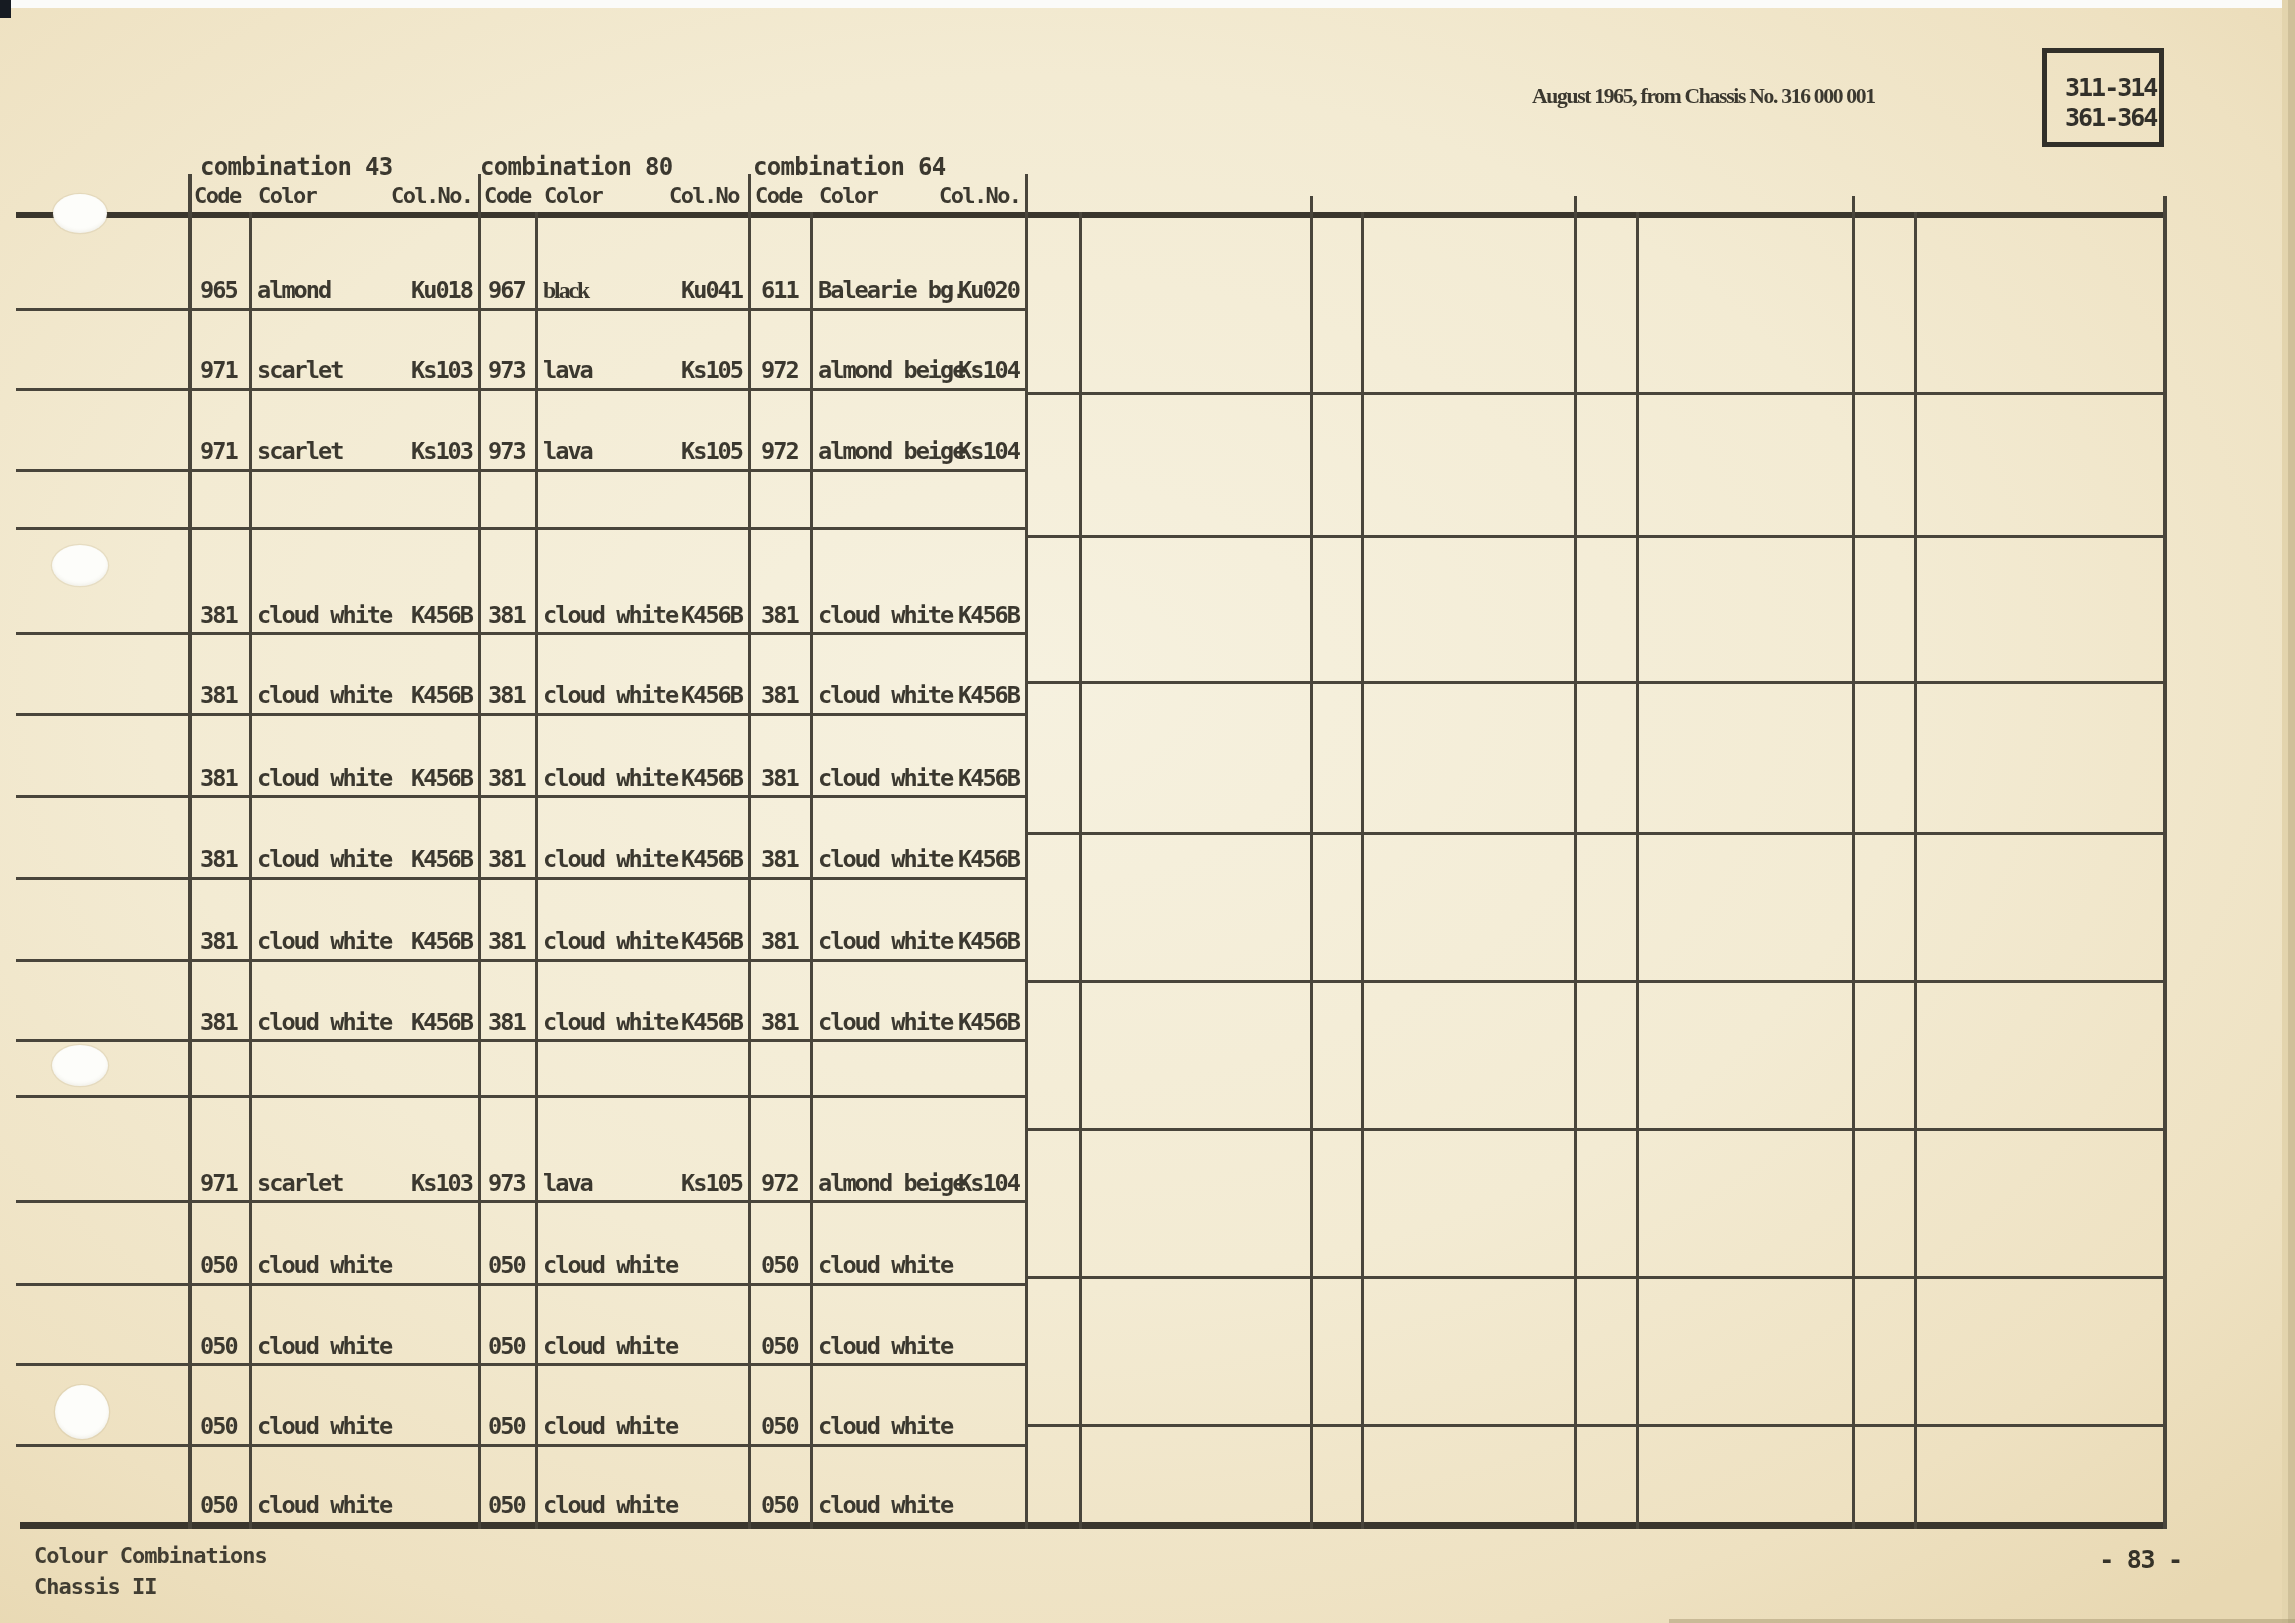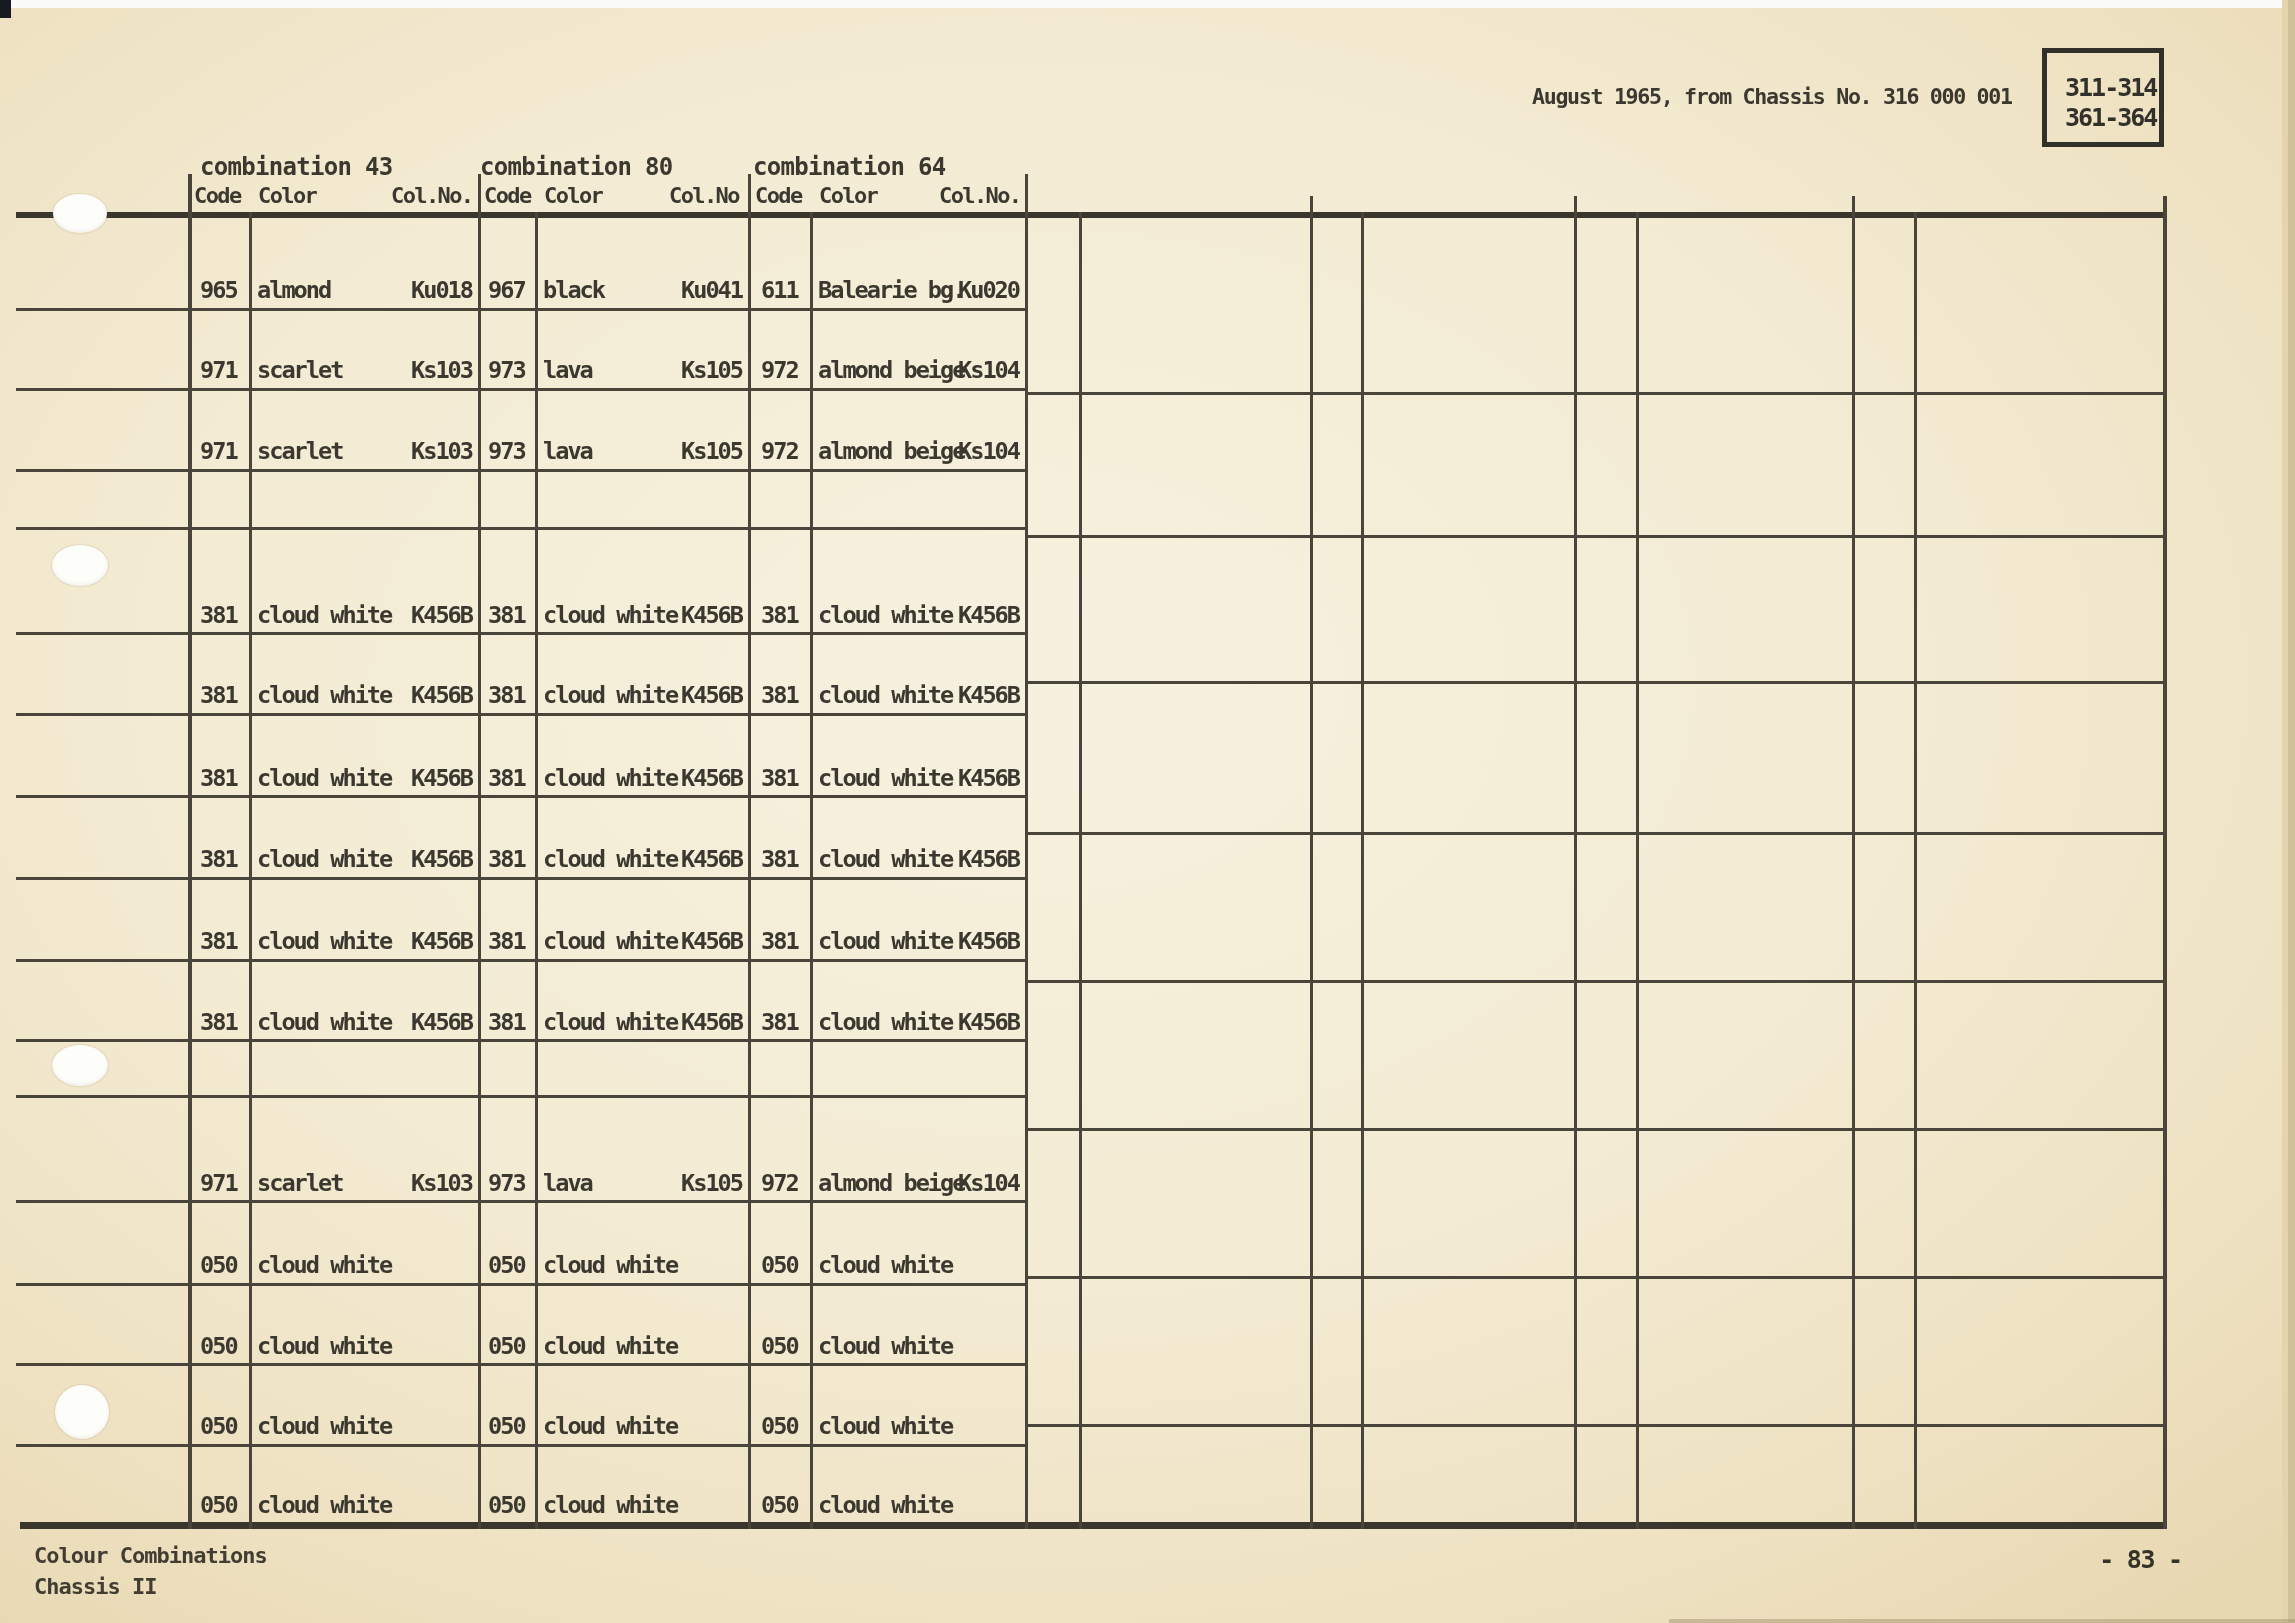--- a/index.html
+++ b/index.html
@@ -46,21 +46,21 @@
 <body>
 
 <div class="page">
 
   <div class="scan-top"></div>
   <div class="corner-mark"></div>
   <div class="edge-right-1"></div>
   <div class="edge-right-2"></div>
   <div class="edge-bottom"></div>
 
-  <div class="typ note" style="left:1532px;top:84px;">August 1965, from Chassis No. 316 000 001</div>
+  <div class="typ note" style="left:1532px;top:84px;font-family:Liberation Serif, serif;">August 1965, from Chassis No. 316 000 001</div>
 
   <div class="stamp">
     <div class="l1">311-314</div>
     <div class="l2">361-364</div>
   </div>
 
   <div class="typ label" style="left:200px;top:153px;">combination 43</div>
   <div class="typ label" style="left:480px;top:153px;">combination 80</div>
   <div class="typ label" style="left:753px;top:153px;">combination 64</div>
 
@@ -114,21 +114,21 @@
       <div class="vl" style="left: 1914px; top: 212px; width: 2.6px; height: 1317px;"></div>
       <div class="vl" style="left: 1310px; top: 196px; width: 3.3px; height: 1333px;"></div>
       <div class="vl" style="left: 1574px; top: 196px; width: 3.3px; height: 1333px;"></div>
       <div class="vl" style="left: 1852px; top: 196px; width: 3.3px; height: 1333px;"></div>
       <div class="vl" style="left: 2163px; top: 196px; width: 3.9px; height: 1333px;"></div>
       <div class="rowcell" style="left: 188px; top: 271px; width: 837px; height: 33px;">
         <span class="cellfont" style="left: 12px;">965</span>
         <span class="cellfont" style="left: 69px;">almond</span>
         <span class="cellfont" style="left: 61px; width: 223px; text-align: right;">Ku018</span>
         <span class="cellfont" style="left: 300px;">967</span>
-        <span class="cellfont" style="left: 355px;">black</span>
+        <span class="cellfont" style="left: 355px; font-family: Liberation Serif, serif;">black</span>
         <span class="cellfont" style="left: 347px; width: 207px; text-align: right;">Ku041</span>
         <span class="cellfont" style="left: 573px;">611</span>
         <span class="cellfont" style="left: 630px;">Balearie bg.</span>
         <span class="cellfont" style="left: 622px; width: 209px; text-align: right;">Ku020</span>
       </div>
       <div class="rowcell" style="left: 188px; top: 351px; width: 837px; height: 33px;">
         <span class="cellfont" style="left: 12px;">971</span>
         <span class="cellfont" style="left: 69px;">scarlet</span>
         <span class="cellfont" style="left: 61px; width: 223px; text-align: right;">Ks103</span>
         <span class="cellfont" style="left: 300px;">973</span>

